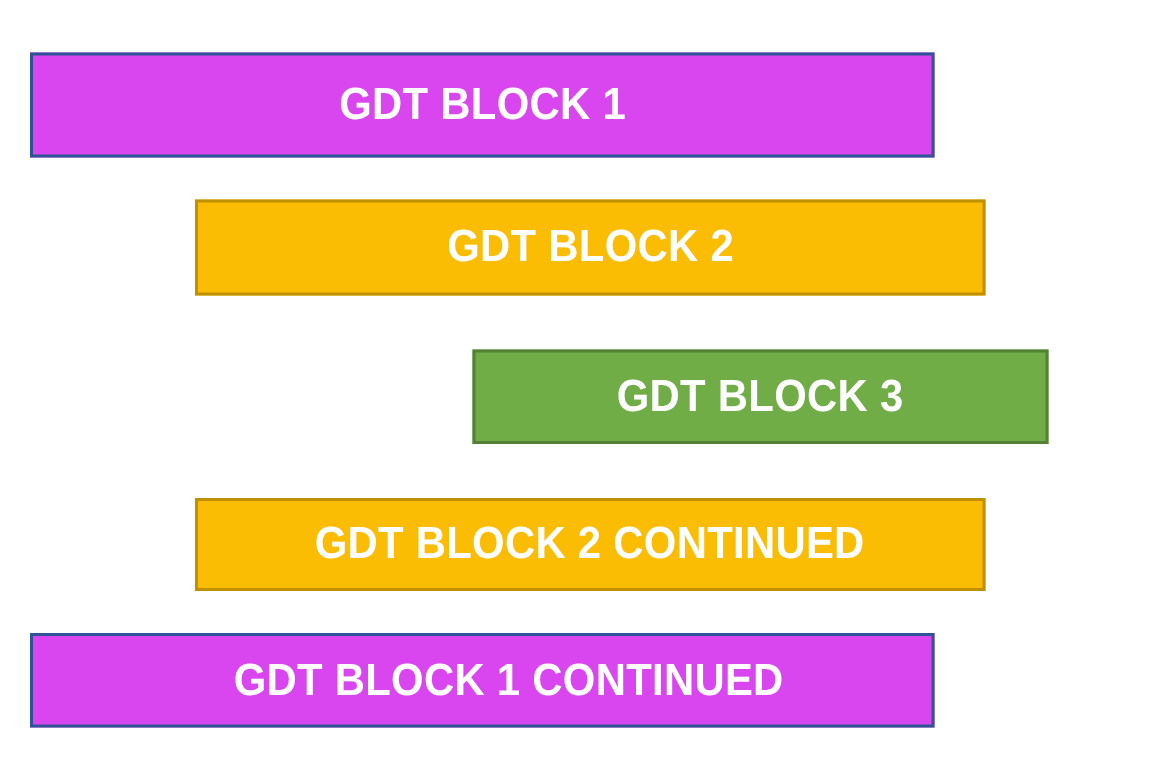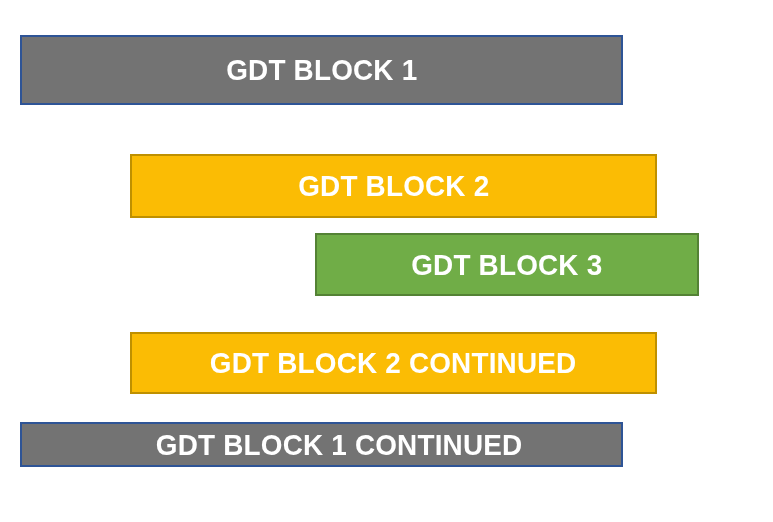--- a/index.html
+++ b/index.html
@@ -28,21 +28,21 @@
     color: #ffffff;
     font-weight: bold;
     font-size: 30px;
     letter-spacing: 0.2px;
     line-height: 1;
     white-space: nowrap;
     transform: scaleX(0.93);
     transform-origin: center center;
   }
   .block-blue {
-    background: #737373;
+    background: #d946ef;
     border-color: #2e5496;
     text-align: center;
   }
   .block-yellow {
     background: #fbbc04;
     border-color: #bf9000;
   }
   .block-green {
     background: #70ad47;
     border-color: #548235;
@@ -50,29 +50,29 @@
 </style>
 </head>
 <body>
 
 <div id="canvas">
 
   <div class="gdt-block block-blue" style="left:20px; top:35px; width:603px; height:70px;">
     <span class="block-label">GDT BLOCK 1</span>
   </div>
 
-  <div class="gdt-block block-yellow" style="left:130px; top:154px; width:527px; height:64px;align-items:center;">
+  <div class="gdt-block block-yellow" style="left:130px; top:133px; width:527px; height:64px;align-items:center;">
     <span class="block-label">GDT BLOCK 2</span>
   </div>
 
   <div class="gdt-block block-green" style="left:315px; top:233px; width:384px; height:63px;">
     <span class="block-label">GDT BLOCK 3</span>
   </div>
 
   <div class="gdt-block block-yellow" style="left:130px; top:332px; width:527px; height:62px;">
     <span class="block-label">GDT BLOCK 2 CONTINUED</span>
   </div>
 
-  <div class="gdt-block block-blue" style="left:20px; top:422px; width:603px; height:45px;padding-left:36px;">
+  <div class="gdt-block block-blue" style="left:20px; top:422px; width:603px; height:63px;padding-left:36px;">
     <span class="block-label">GDT BLOCK 1 CONTINUED</span>
   </div>
 
 </div>
 
 </body></html>

